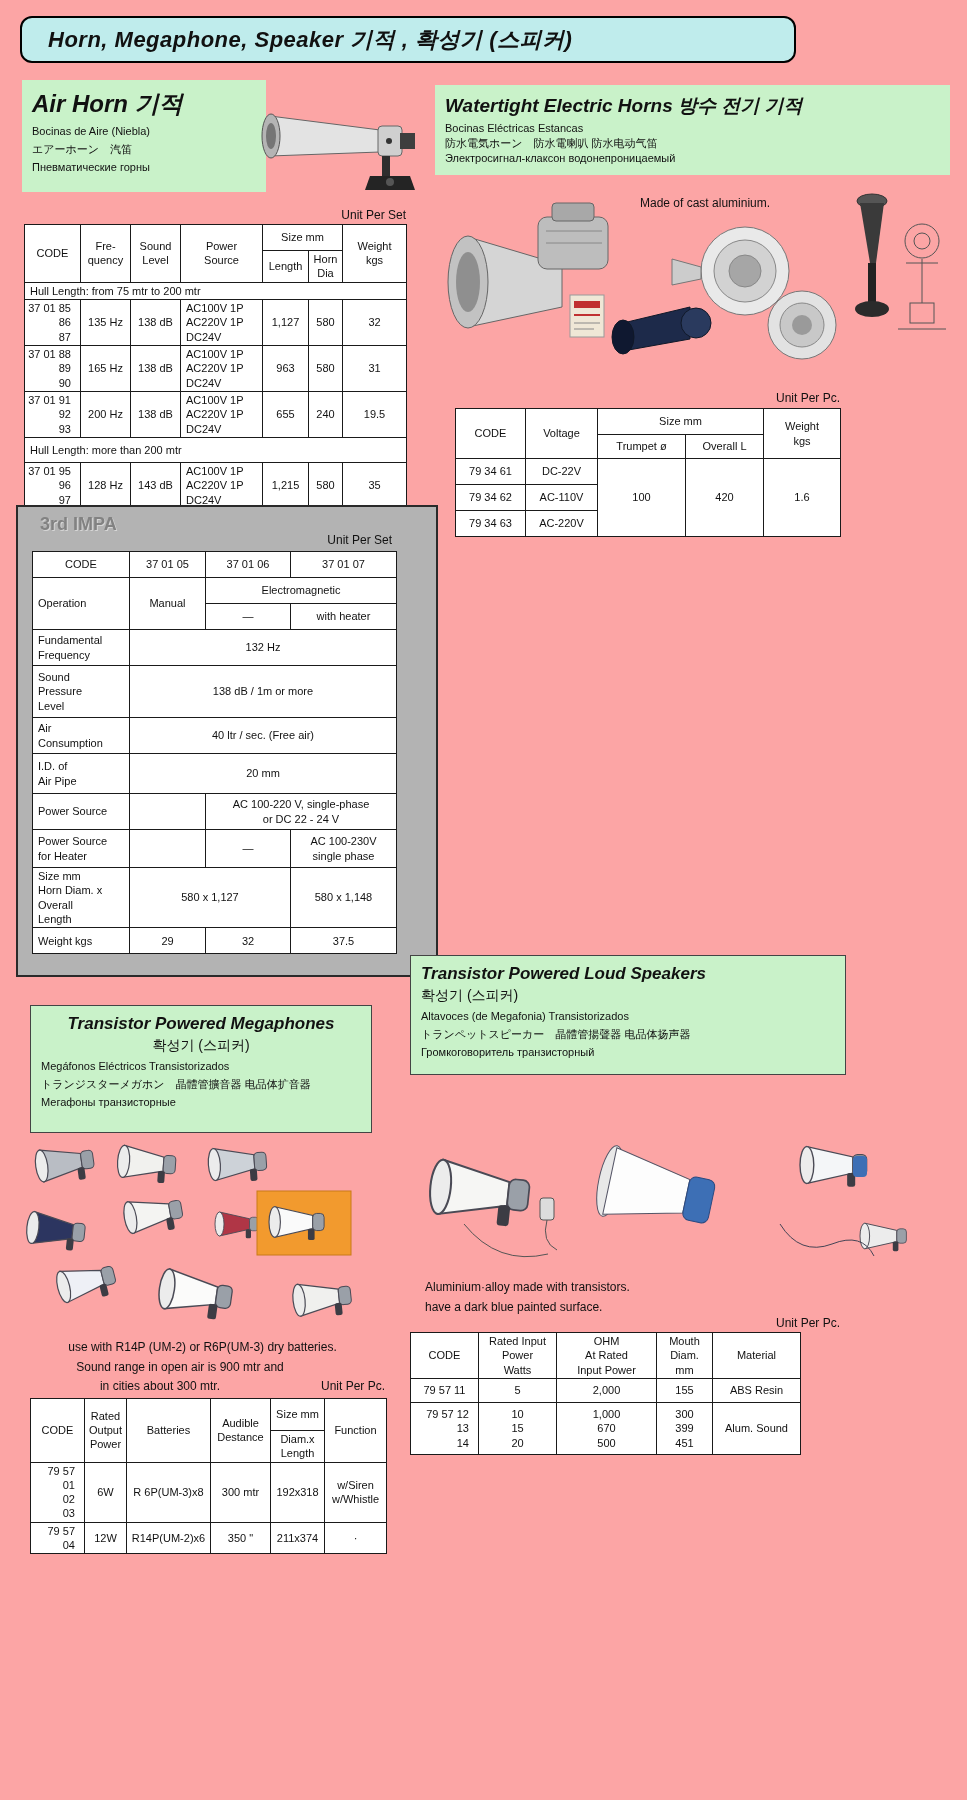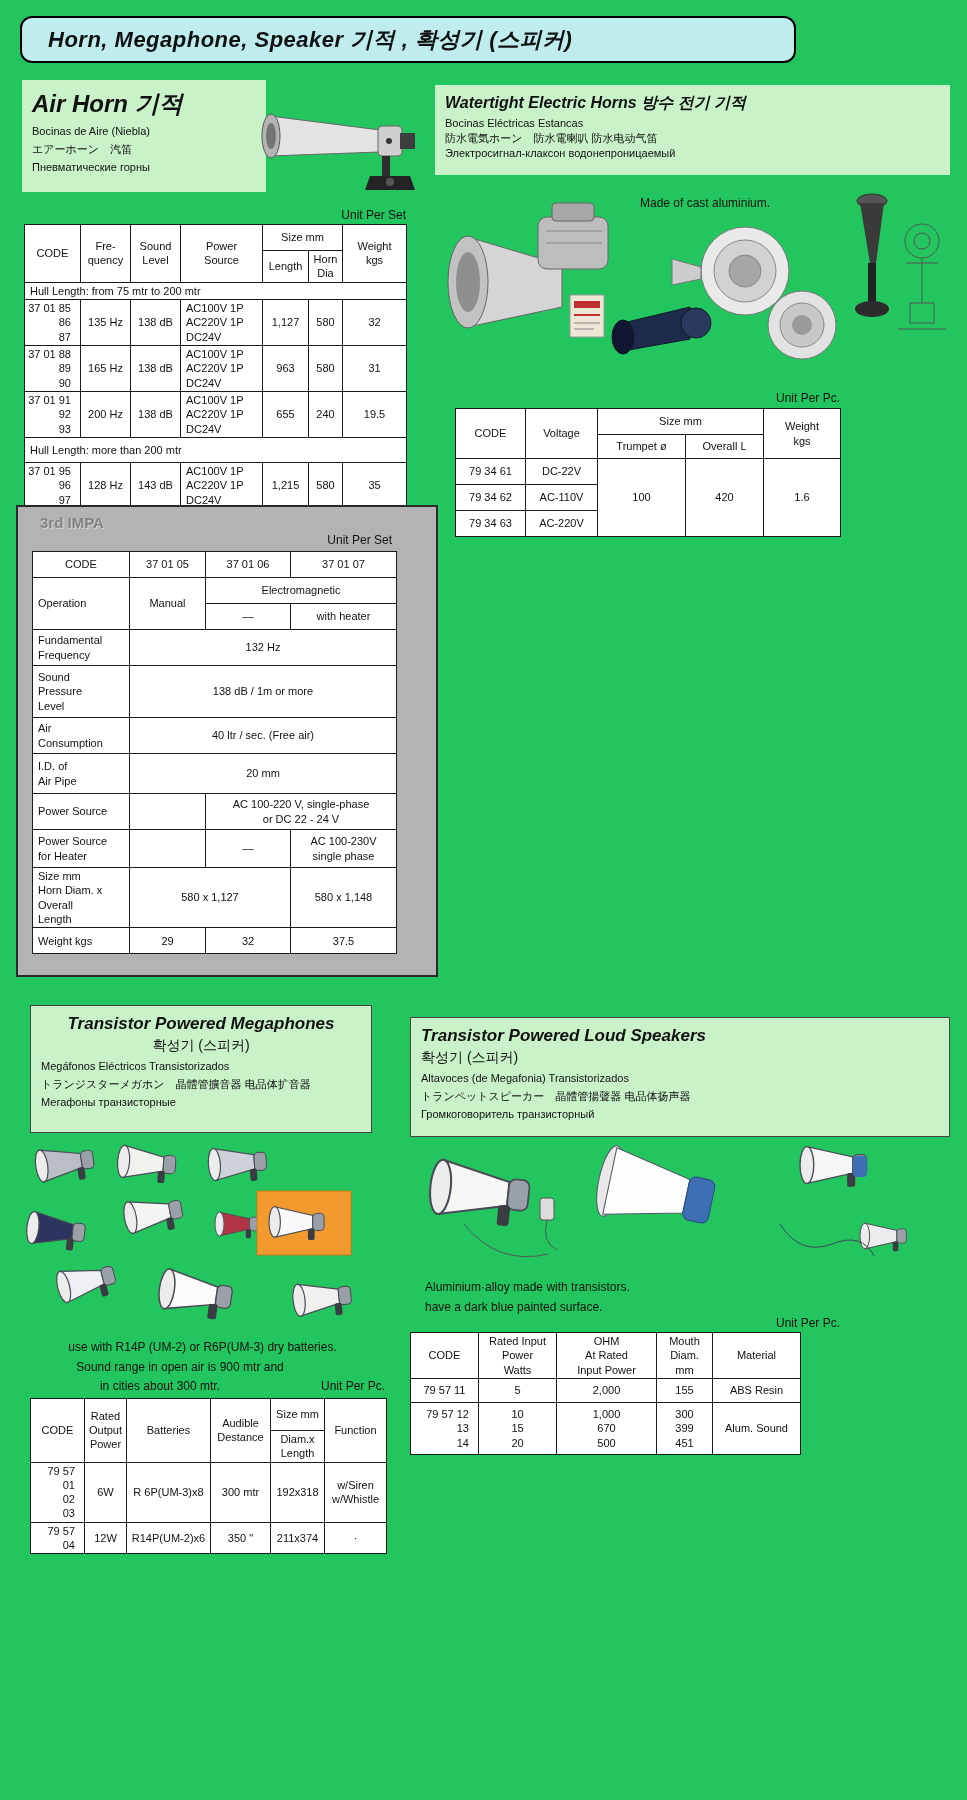--- a/index.html
+++ b/index.html
@@ -1,38 +1,38 @@
 <!DOCTYPE html>
 <html style="--banner-bg: #bfecec; --section-bg: #c9f2c9; --grey-box-bg: #b3b3b3; --table-line: #1a1a1a; --highlight-orange: #f29a2e;"><head>
 <meta charset="utf-8">
 <style>
   * { margin:0; padding:0; box-sizing:border-box; }
   html,body { background:#ffffff; }
   body { font-family:"Liberation Sans", sans-serif; color:#111; }
-  .page { position:relative; width:967px; height:1800px; background:#22c55e; overflow:hidden; }
+  .page { position:relative; width:967px; height:1800px; background:#fca5a5; overflow:hidden; }
   .abs { position:absolute; }
 
   .banner { left:20px; top:16px; width:776px; height:47px; background:var(--banner-bg,#bfecec);
             border:2px solid #000; border-radius:12px; display:flex; align-items:center;
             padding-left:26px; font-size:22px; font-weight:bold; font-style:italic; letter-spacing:.5px; }
 
   .sec-box { background:var(--section-bg,#c9f2c9); padding:8px 10px; }
   .sec-title { font-weight:bold; font-style:italic; }
   .sec-line { font-size:11px; margin-top:5px; line-height:1.2; }
   .unit-label { font-size:12px; text-align:right; }
 
   table { border-collapse:collapse; table-layout:fixed; background:#fff; }
   td { border:1px solid var(--table-line,#1a1a1a); font-size:11px; text-align:center;
        vertical-align:middle; white-space:pre-line; padding:1px 2px; line-height:1.3; }
   td.left { text-align:left; padding-left:5px; }
   td.code { text-align:right; padding-right:9px; }
 
   .grey-box { left:16px; top:505px; width:422px; height:472px; background:var(--grey-box-bg,#b3b3b3);
               border:2px solid #2a2a2a; }
-  .impa-label { position:absolute; left:22px; top:7px; font-size:15px; font-weight:bold;
+  .impa-label { position:absolute; left:22px; top:7px; font-size:18px; font-weight:bold;
                 color:#828282; text-shadow:1px 1px 0 #d6d6d6; }
 
   .note { font-size:12px; }
 </style>
 </head>
 <body>
 
 <div class="page">
 
   <div class="abs banner">
@@ -221,21 +221,21 @@
           <td class="left">Weight kgs</td>
           <td>29</td>
           <td>32</td>
           <td>37.5</td>
         </tr>
       </tbody>
     </table>
   </div>
 
   <div class="abs sec-box" style="left:435px; top:85px; width:515px; height:90px;">
-    <div class="sec-title" style="font-size:16px;">Watertight Electric Horns  방수 전기 기적</div>
+    <div class="sec-title" style="font-size:19px;">Watertight Electric Horns  방수 전기 기적</div>
     <div class="sec-line" style="margin-top:3px;">Bocinas Eléctricas Estancas</div>
     <div class="sec-line" style="margin-top:2px;">防水電気ホーン　防水電喇叭  防水电动气笛</div>
     <div class="sec-line" style="margin-top:2px;">Электросигнал-клаксон водонепроницаемый</div>
   </div>
 
   <svg class="abs" style="left:440px; top:175px;" width="510" height="215" viewBox="0 0 510 215">
     <g>
       <polygon points="28,62 122,90 122,132 28,152" fill="#d5d5d5" stroke="#666"></polygon>
       <ellipse cx="28" cy="107" rx="20" ry="46" fill="#c2c2c2" stroke="#666"></ellipse>
       <ellipse cx="28" cy="107" rx="12" ry="30" fill="#8f8f8f"></ellipse>
@@ -398,21 +398,21 @@
         <td class="code">79 57 04</td>
         <td>12W</td>
         <td>R14P(UM-2)x6</td>
         <td>350   "</td>
         <td>211x374</td>
         <td>·</td>
       </tr>
     </tbody>
   </table>
 
-  <div class="abs sec-box" style="left:410px; top:1017px; width:540px; height:120px; border:1px solid #444;">
+  <div class="abs sec-box" style="left:410px; top:955px; width:436px; height:120px; border:1px solid #444;">
     <div class="sec-title" style="font-size:17px;">Transistor Powered Loud Speakers</div>
     <div style="font-size:14px; margin-top:3px;">확성기 (스피커)</div>
     <div class="sec-line">Altavoces (de Megafonia) Transistorizados</div>
     <div class="sec-line">トランペットスピーカー　晶體管揚聲器  电品体扬声器</div>
     <div class="sec-line">Громкоговоритель транзисторный</div>
   </div>
 
   <svg class="abs" style="left:420px; top:1128px;" width="520" height="148" viewBox="0 0 520 148">
     <use href="#mega-shape" transform="translate(14,24) scale(1.7) rotate(6)" color="#f6f6f4"></use>
     <path d="M44,96 q34,42 84,30" stroke="#555" fill="none"></path>

